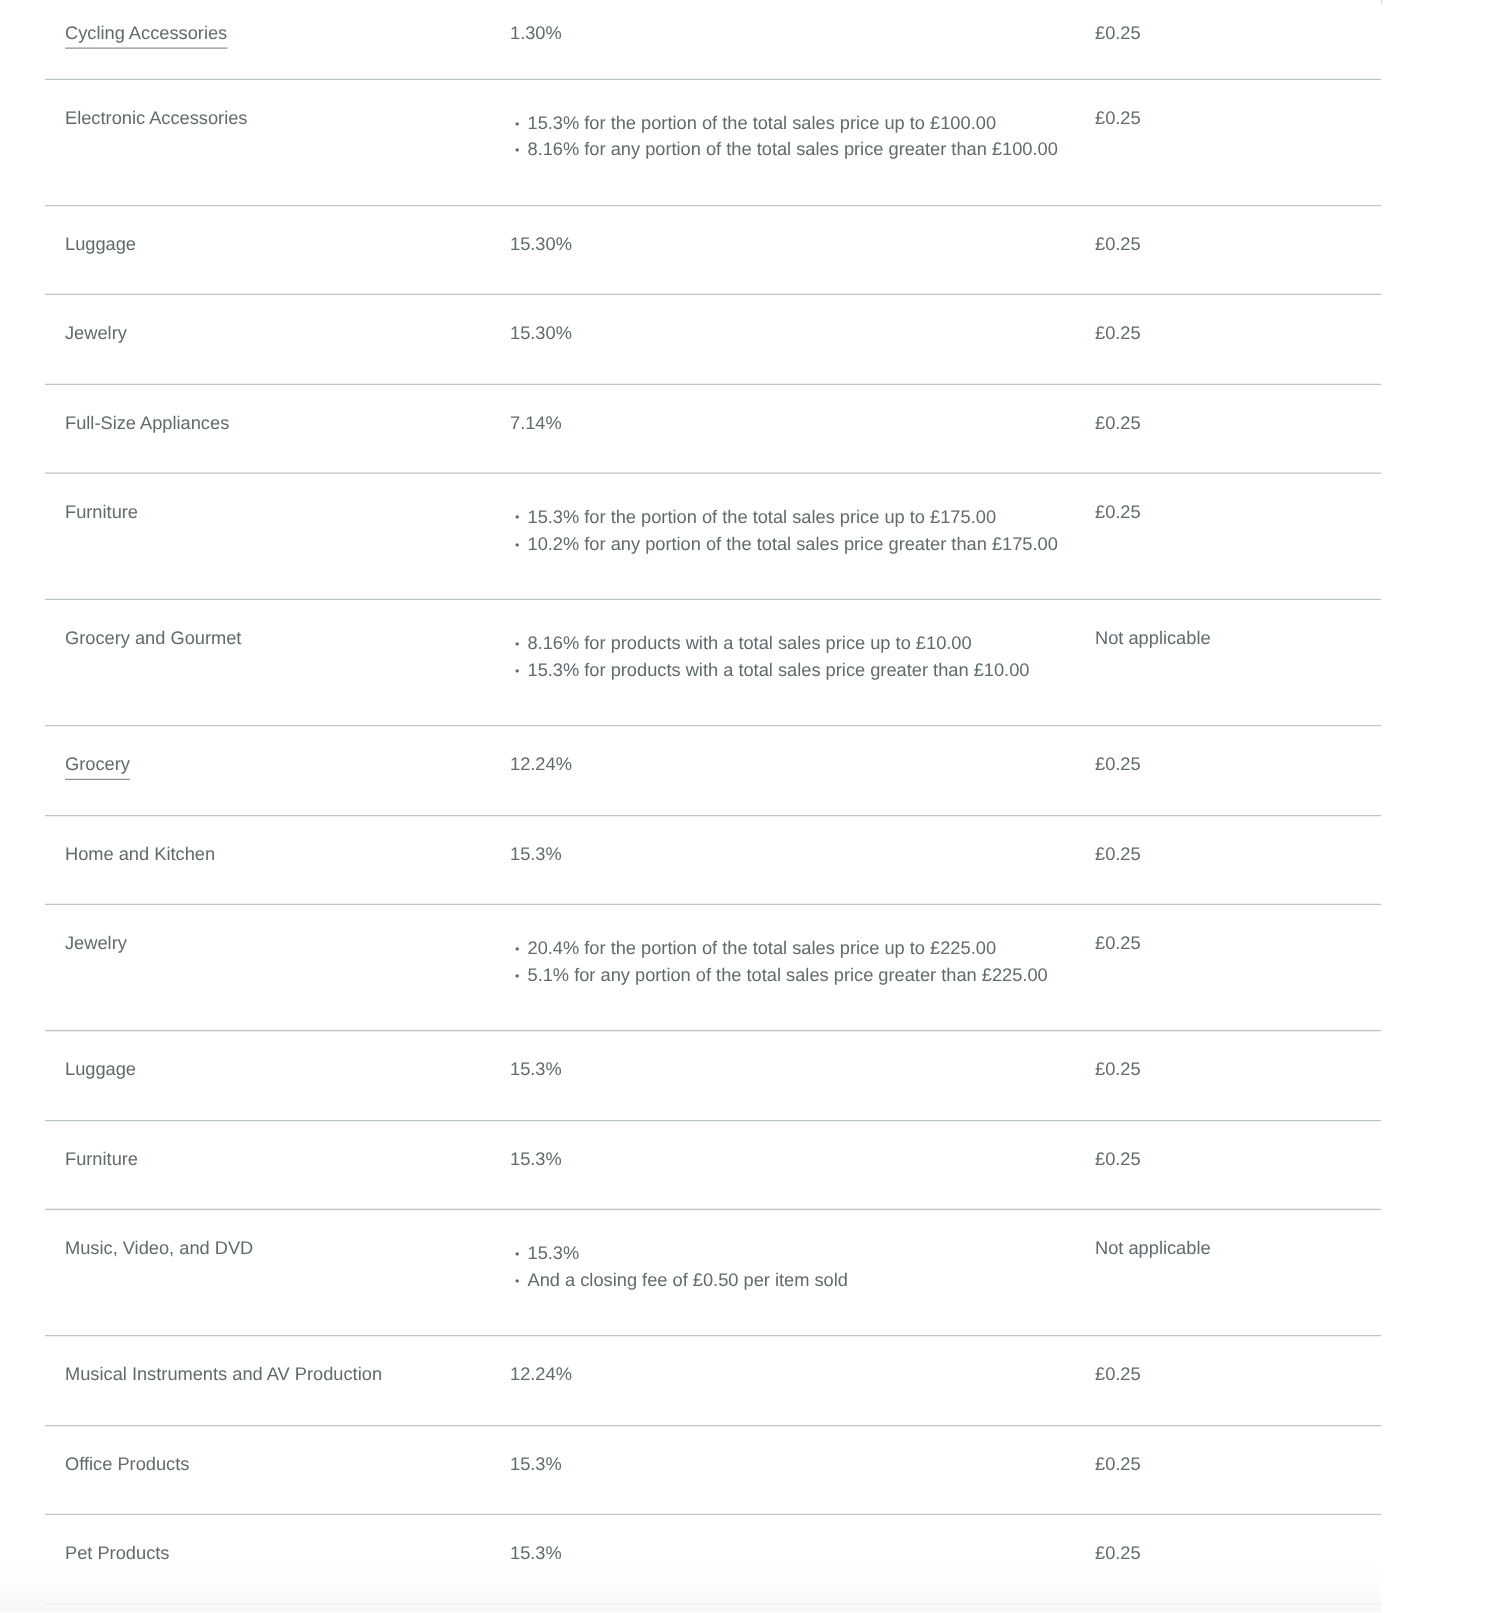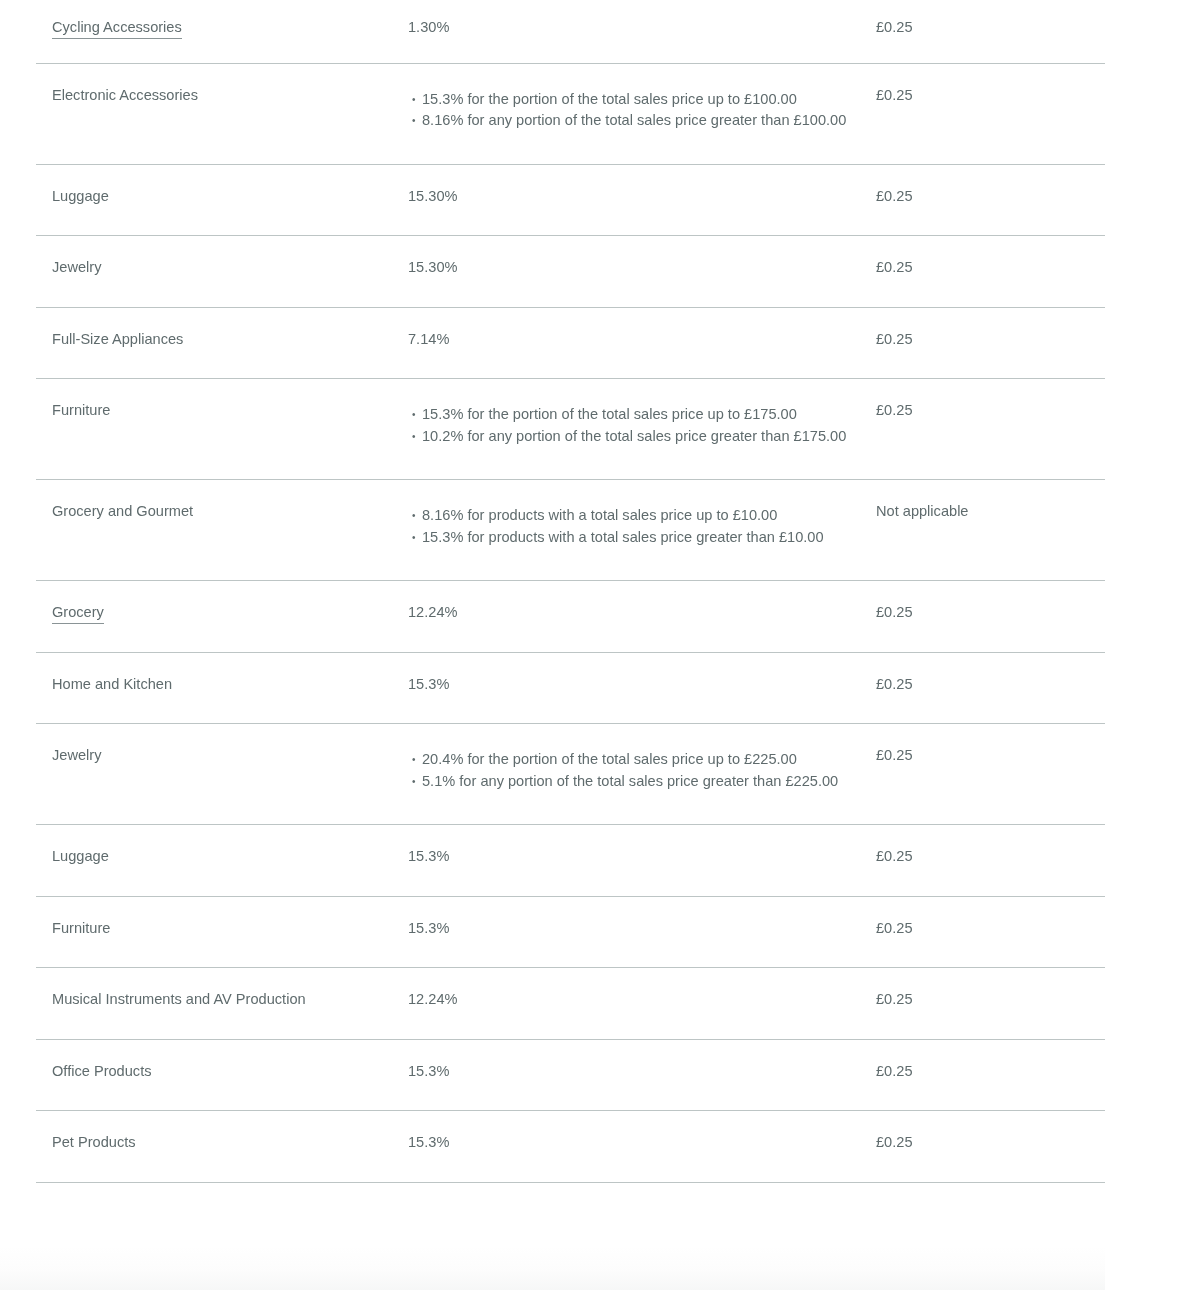--- a/index.html
+++ b/index.html
@@ -303,20 +303,36 @@
             <div class="cell-inner">
               <div>15.3%</div>
             </div>
           </td>
           <td class="col-closing">
             <div class="cell-inner">£0.25</div>
           </td>
         </tr>
         <tr>
           <td class="col-category">
+            <div class="cell-inner"><span>Music, Video, and DVD</span></div>
+          </td>
+          <td class="col-fee">
+            <div class="cell-inner">
+              <ul class="bullets">
+                <li>15.3%</li>
+                <li>And a closing fee of £0.50 per item sold</li>
+              </ul>
+            </div>
+          </td>
+          <td class="col-closing">
+            <div class="cell-inner">Not applicable</div>
+          </td>
+        </tr>
+        <tr>
+          <td class="col-category">
             <div class="cell-inner"><span>Musical Instruments and AV Production</span></div>
           </td>
           <td class="col-fee">
             <div class="cell-inner">
               <div>12.24%</div>
             </div>
           </td>
           <td class="col-closing">
             <div class="cell-inner">£0.25</div>
           </td>

